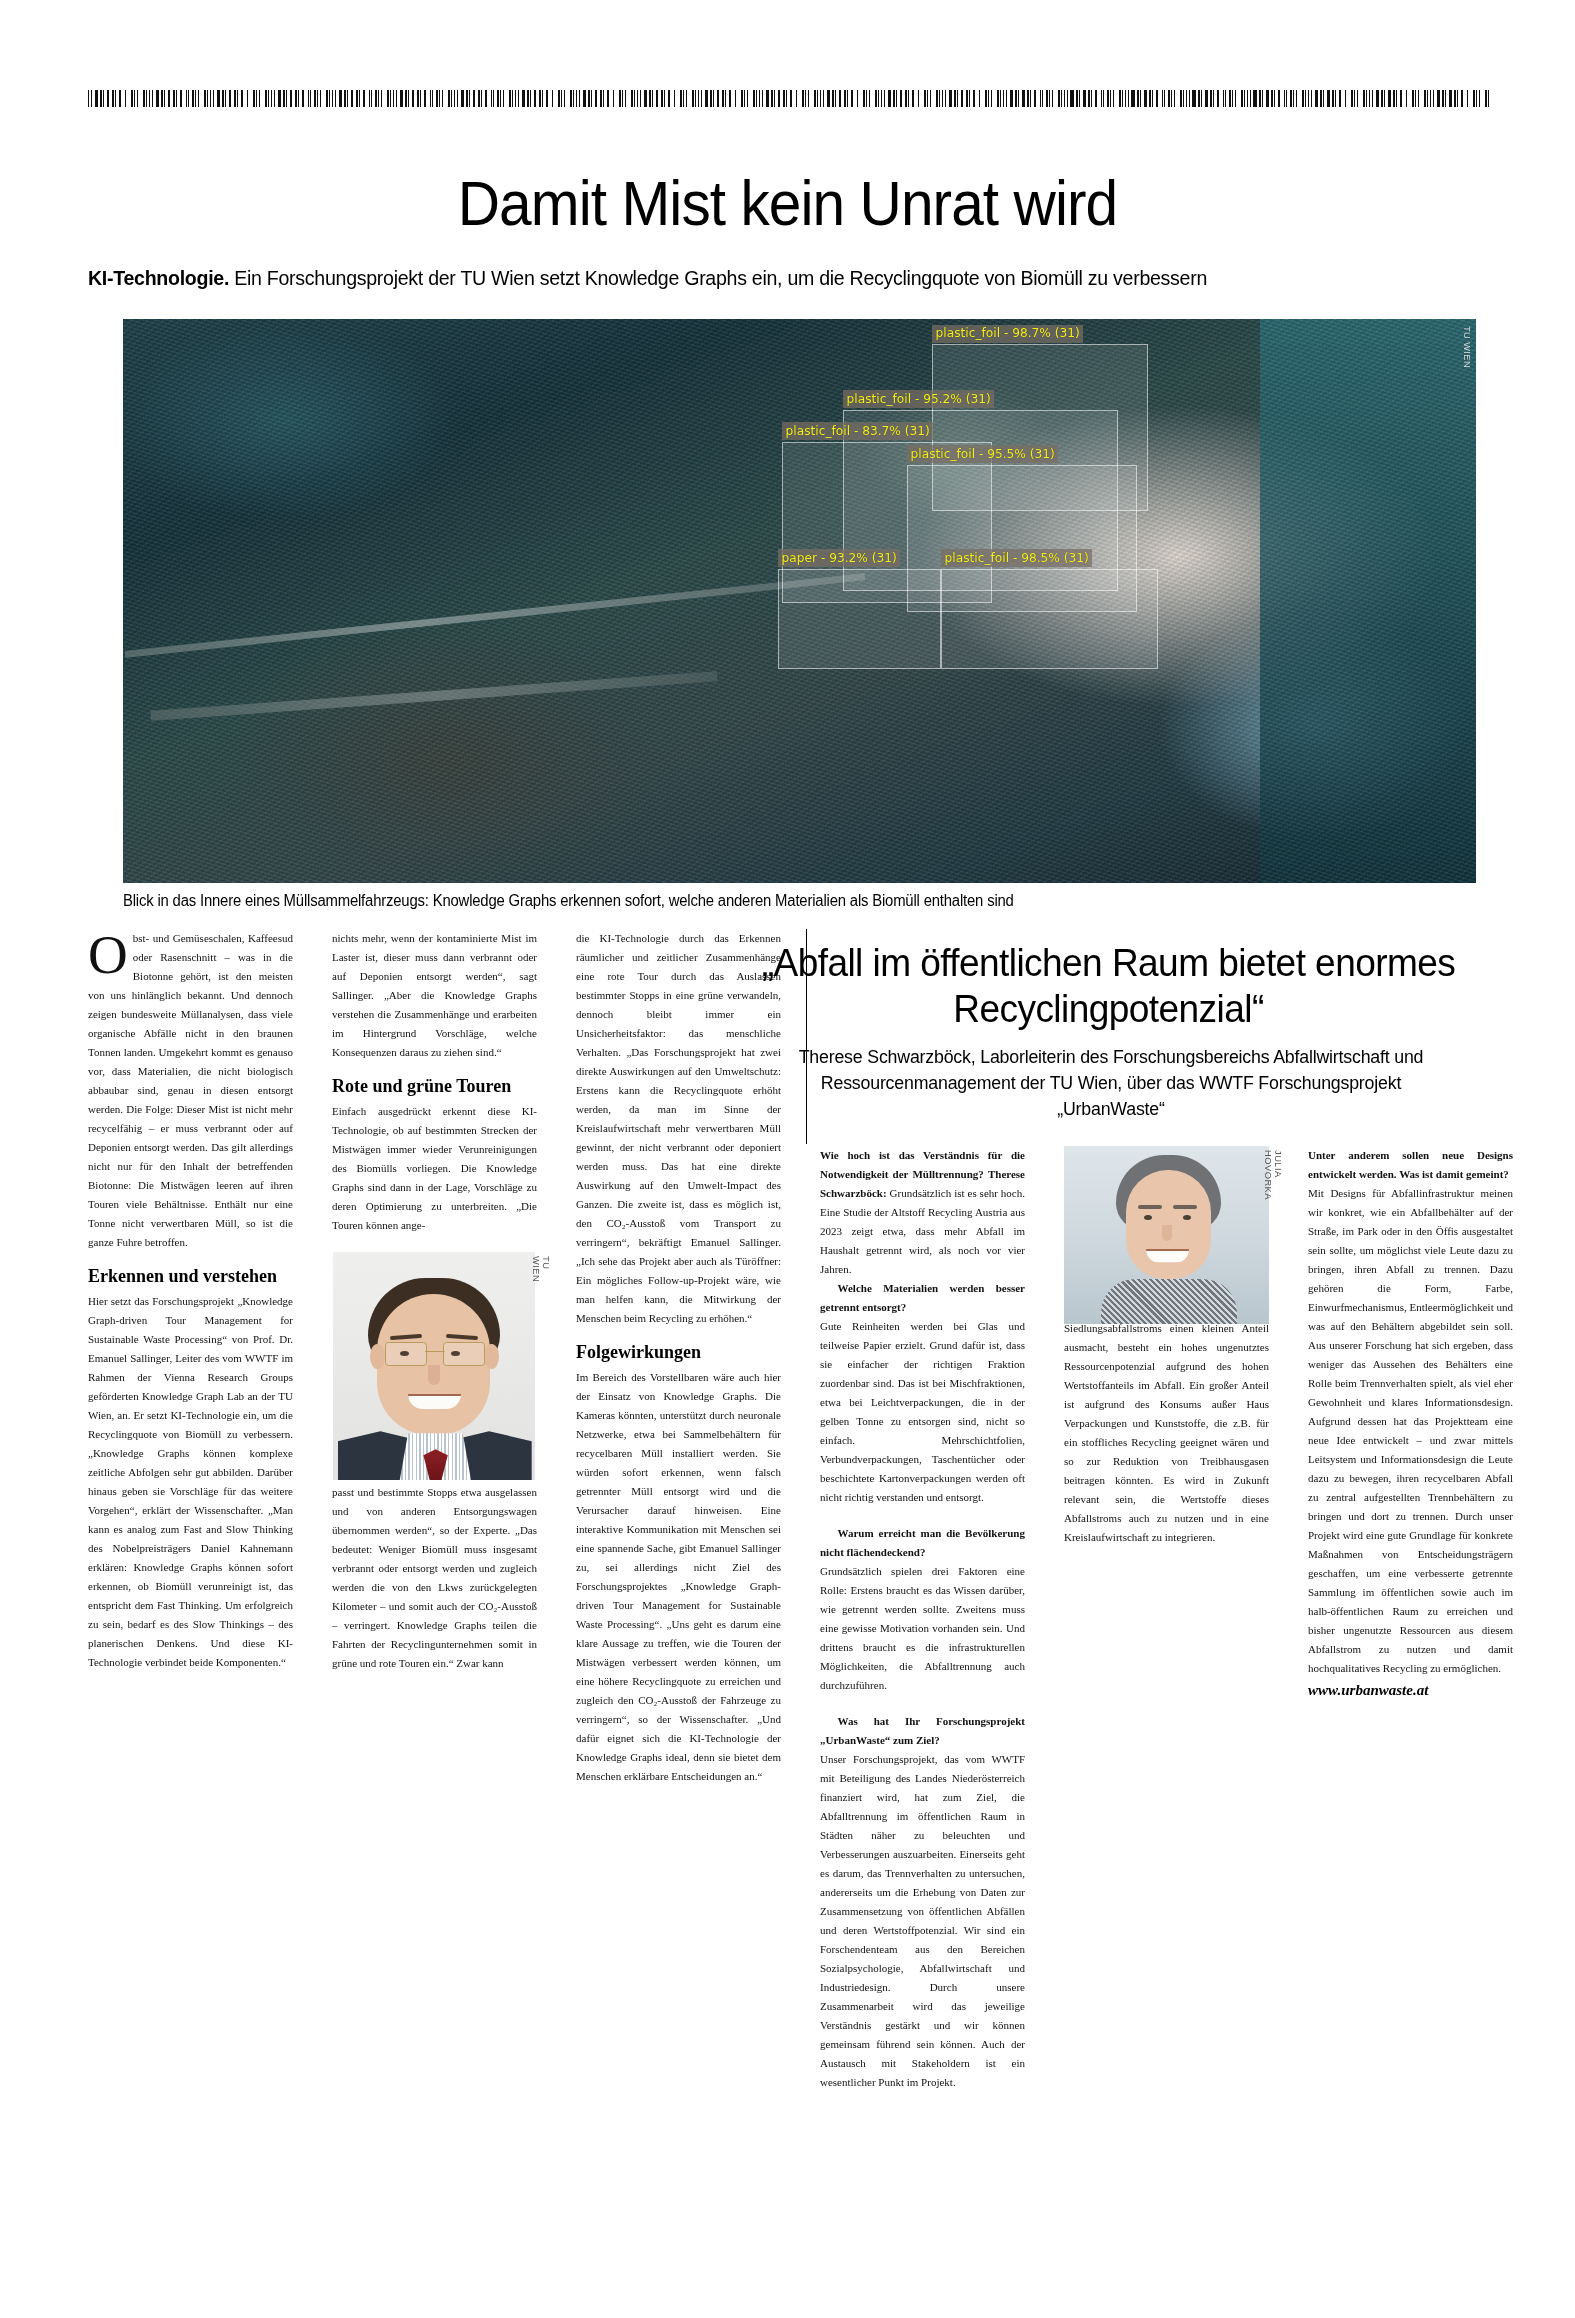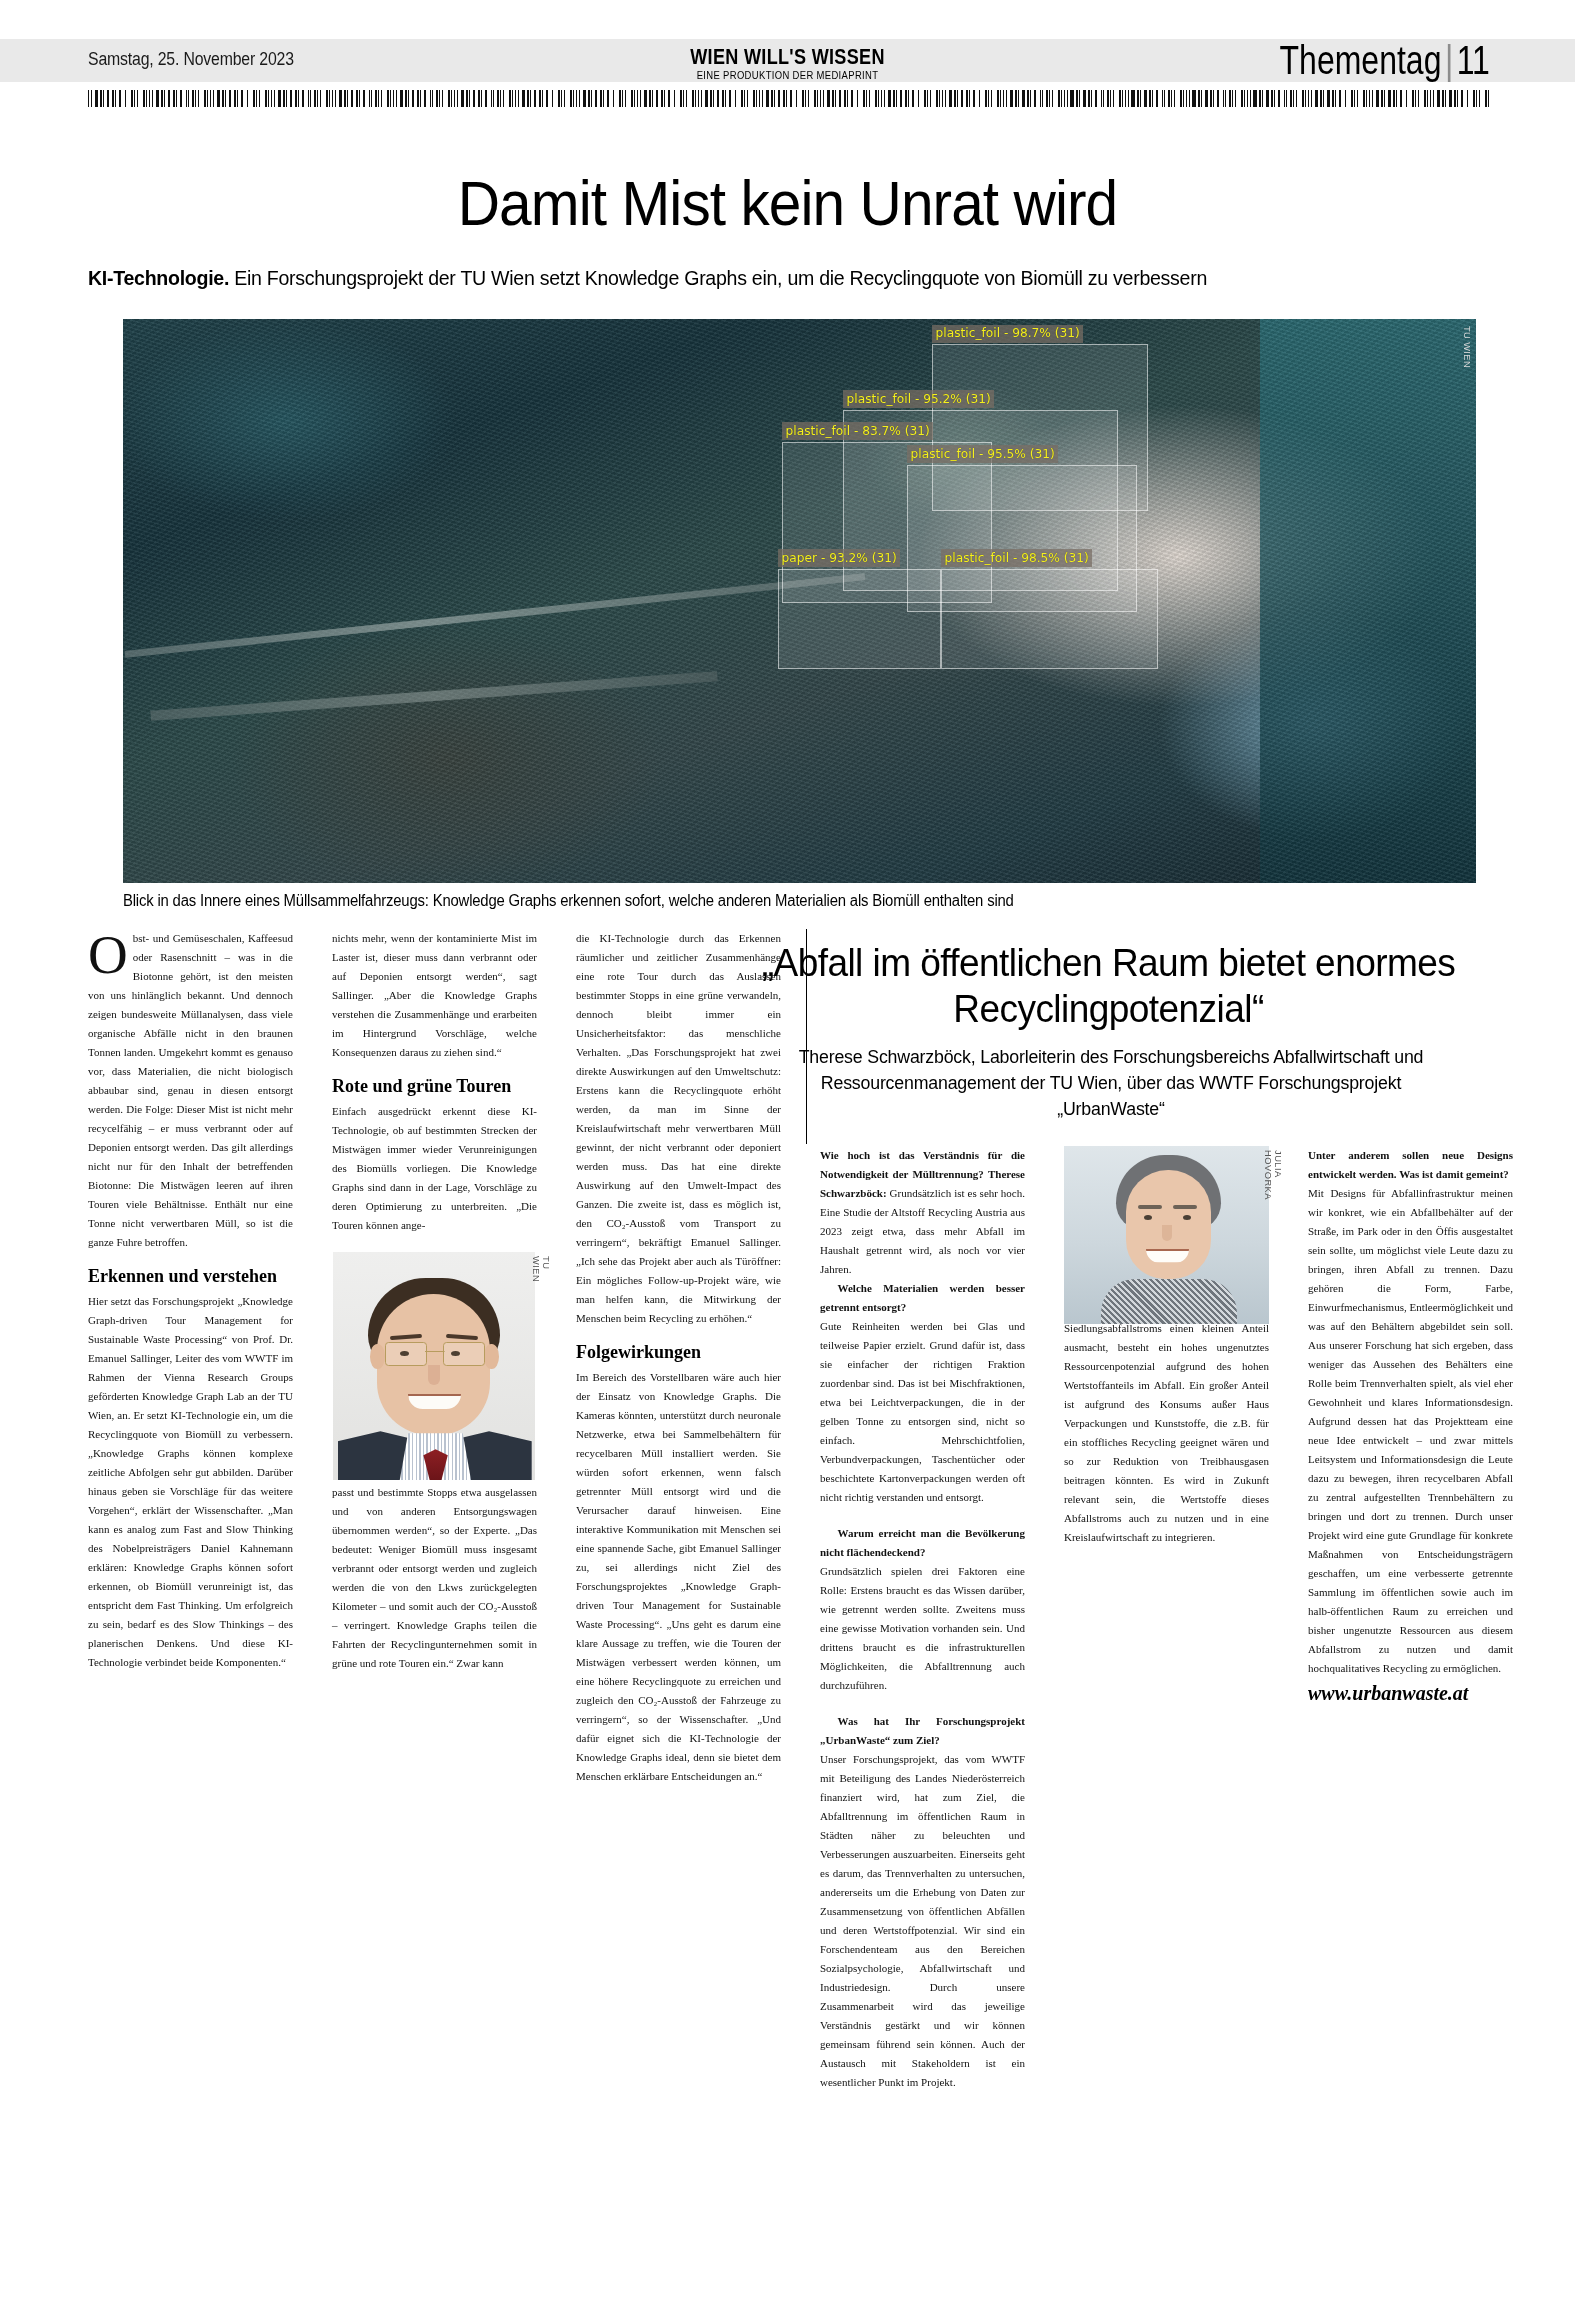--- a/index.html
+++ b/index.html
@@ -278,40 +278,28 @@
     border-radius:34px 34px 0 0;
   }
   .pt-cap{
     font-family:"Liberation Sans", sans-serif;
     font-size:17px;line-height:21.5px;color:#000;margin-top:5.7px;
     letter-spacing:-0.1px;
   }
   .q{font-weight:700;}
   .weblink{
     font-family:"Liberation Serif", serif;
-    font-style:italic;font-weight:700;font-size:20px;color:#000;margin-top:4.3px;
+    font-style:italic;font-weight:700;font-size:15px;color:#000;margin-top:4.3px;
   }
 </style>
 </head>
 <body>
 
 <div class="page">
 
-  <div class="masthead">
-    <div class="masthead-inner">
-      <div class="mh-date">Samstag, 25. November 2023</div>
-      <div class="mh-center">
-        <div class="mh-title">WIEN WILL'S WISSEN</div>
-        <div class="mh-sub">EINE PRODUKTION DER MEDIAPRINT</div>
-      </div>
-      <div class="mh-right">
-        <span>Thementag</span><span class="sep">|</span><span class="pg">11</span>
-      </div>
-    </div>
-  </div>
   <div class="barstrip"></div>
 
   <div class="headline">Damit Mist kein Unrat wird</div>
   <div class="subhead">
     <b>KI-Technologie.</b><span> Ein Forschungsprojekt der TU Wien setzt Knowledge Graphs ein, um die Recyclingquote von Biomüll zu verbessern</span>
   </div>
 
   <div class="hero">
     <div class="hero-bg"></div>
     <div class="hero-wall"></div>

